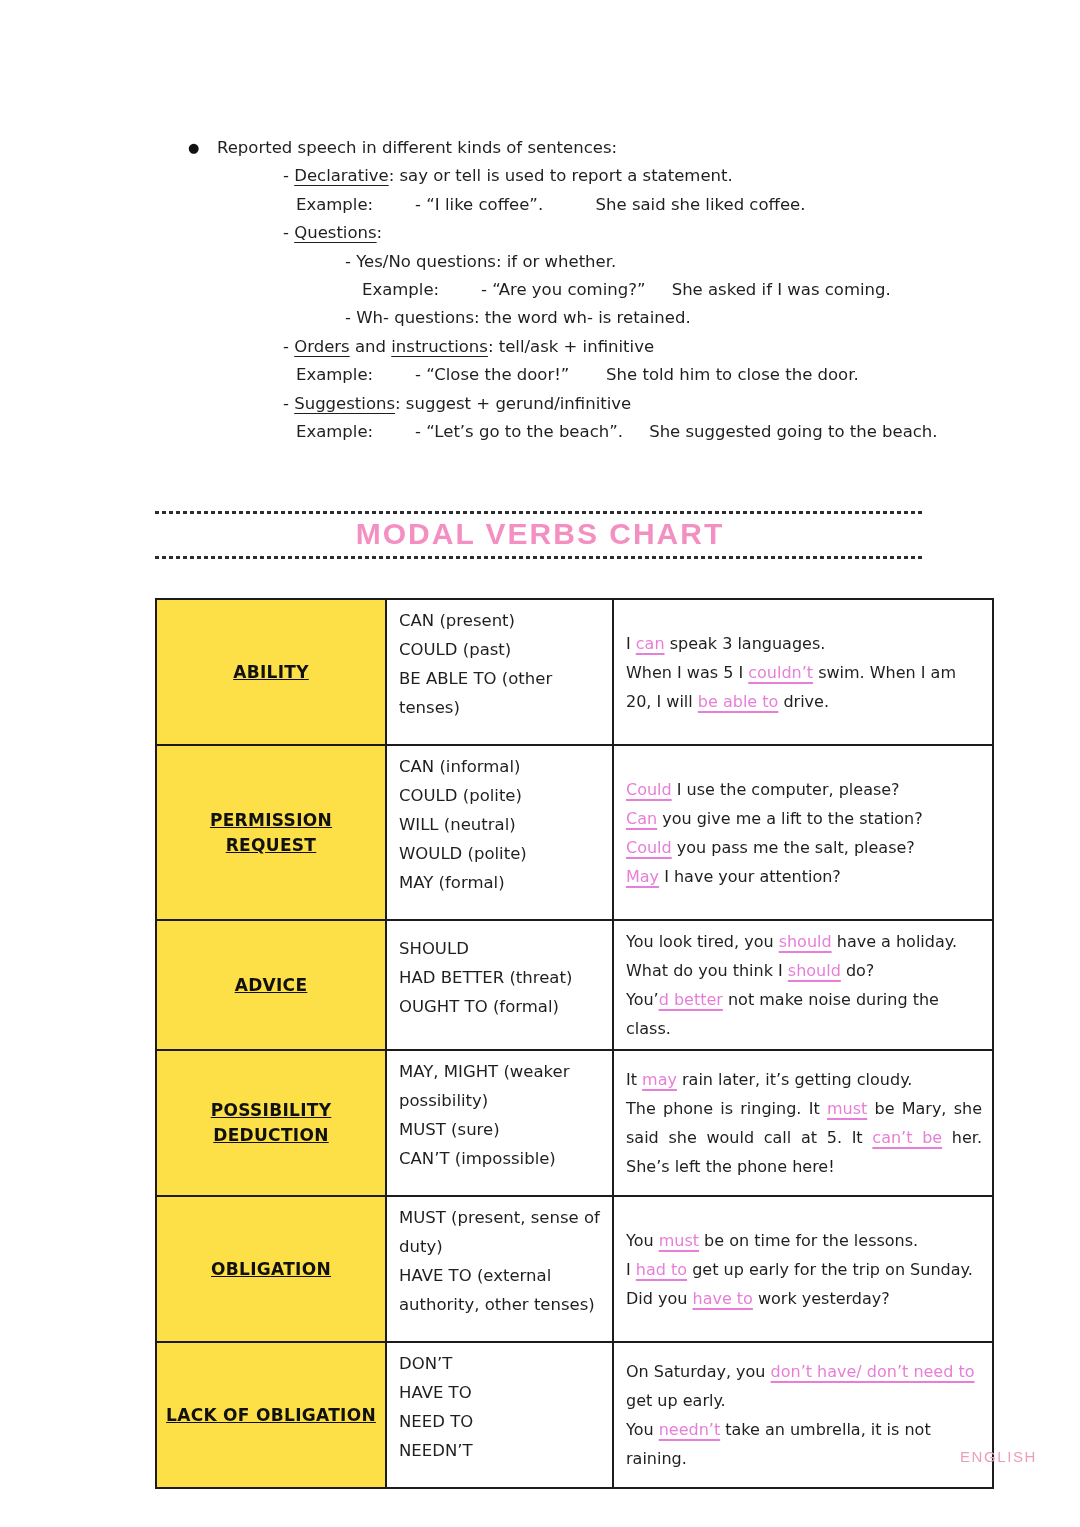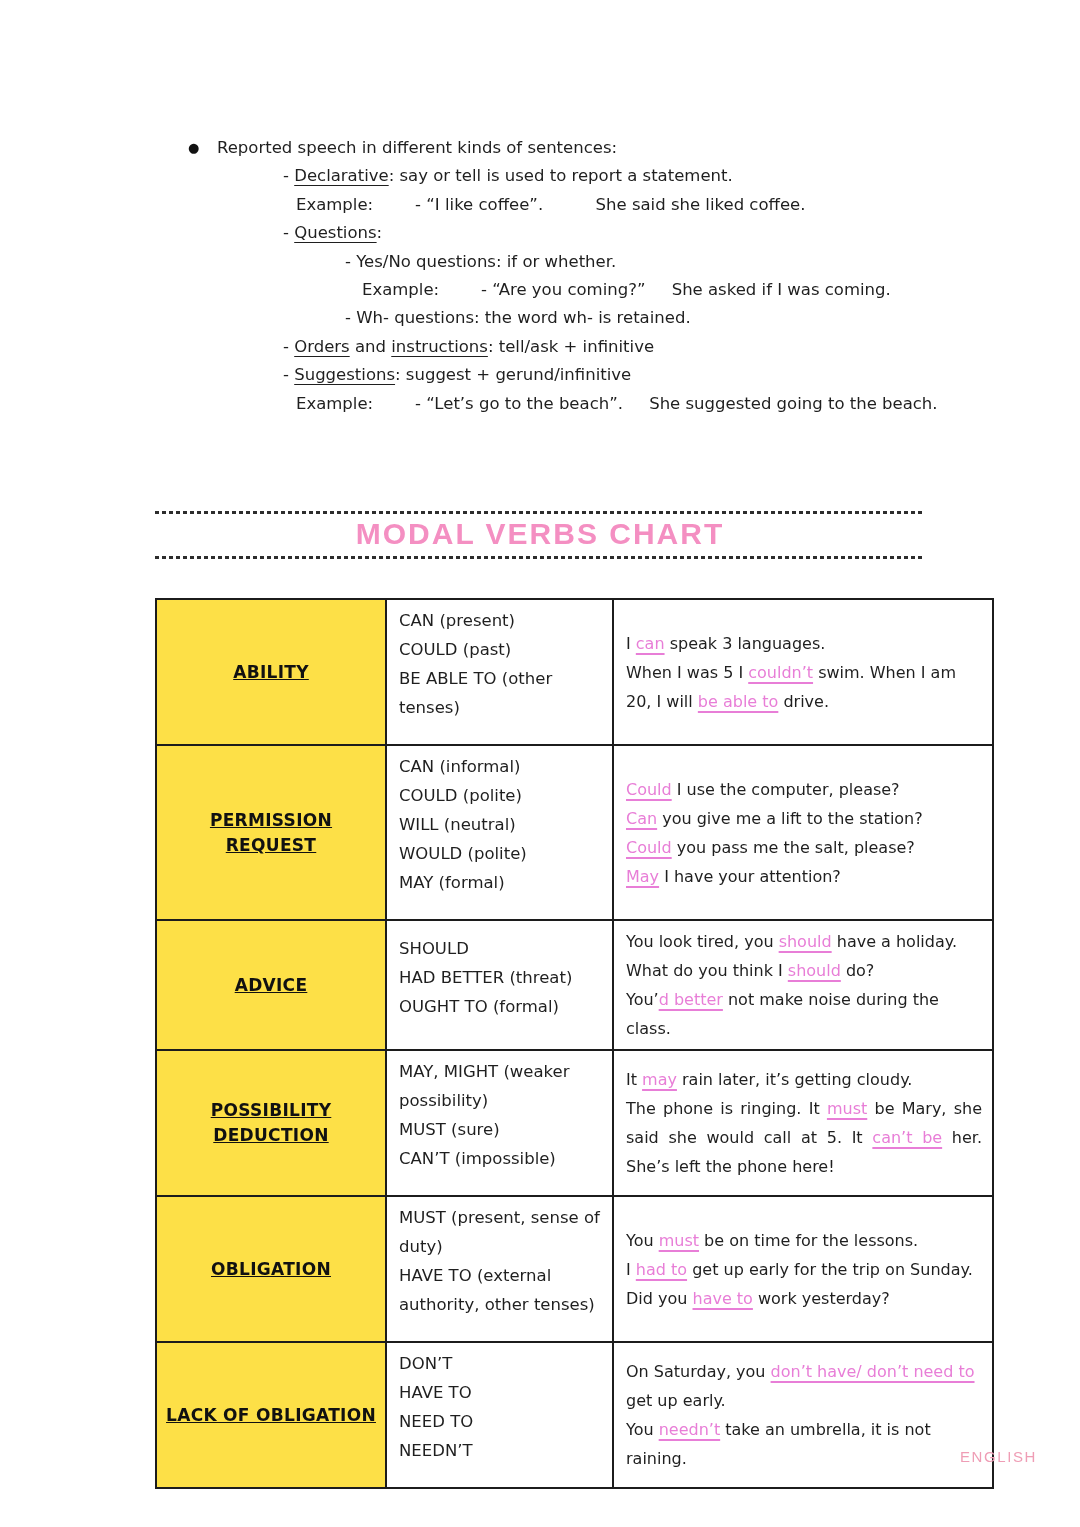--- a/index.html
+++ b/index.html
@@ -70,20 +70,21 @@
 
   <div class="notes">
     <div class="line lb"><span class="bullet">●</span><span><span>Reported speech in different kinds of sentences:</span></span></div>
     <div class="line i1"><span>- </span><span class="u">Declarative</span><span>: say or tell is used to report a statement.</span></div>
     <div class="line i1e"><span>Example:        - “I like coffee”.          She said she liked coffee.</span></div>
     <div class="line i1"><span>- </span><span class="u">Questions</span><span>:</span></div>
     <div class="line i2"><span>- Yes/No questions: if or whether.</span></div>
     <div class="line i2e"><span>Example:        - “Are you coming?”     She asked if I was coming.</span></div>
     <div class="line i2"><span>- Wh- questions: the word wh- is retained.</span></div>
     <div class="line i1"><span>- </span><span class="u">Orders</span><span> and </span><span class="u">instructions</span><span>: tell/ask + infinitive</span></div>
+    <div class="line i1e"><span>Example:        - “Close the door!”       She told him to close the door.</span></div>
     <div class="line i1"><span>- </span><span class="u">Suggestions</span><span>: suggest + gerund/infinitive</span></div>
     <div class="line i1e"><span>Example:        - “Let’s go to the beach”.     She suggested going to the beach.</span></div>
   </div>
 
   <div class="chart-header">
     <div class="dash-line"></div>
     <div class="chart-title">MODAL VERBS CHART</div>
     <div class="dash-line"></div>
   </div>
 

